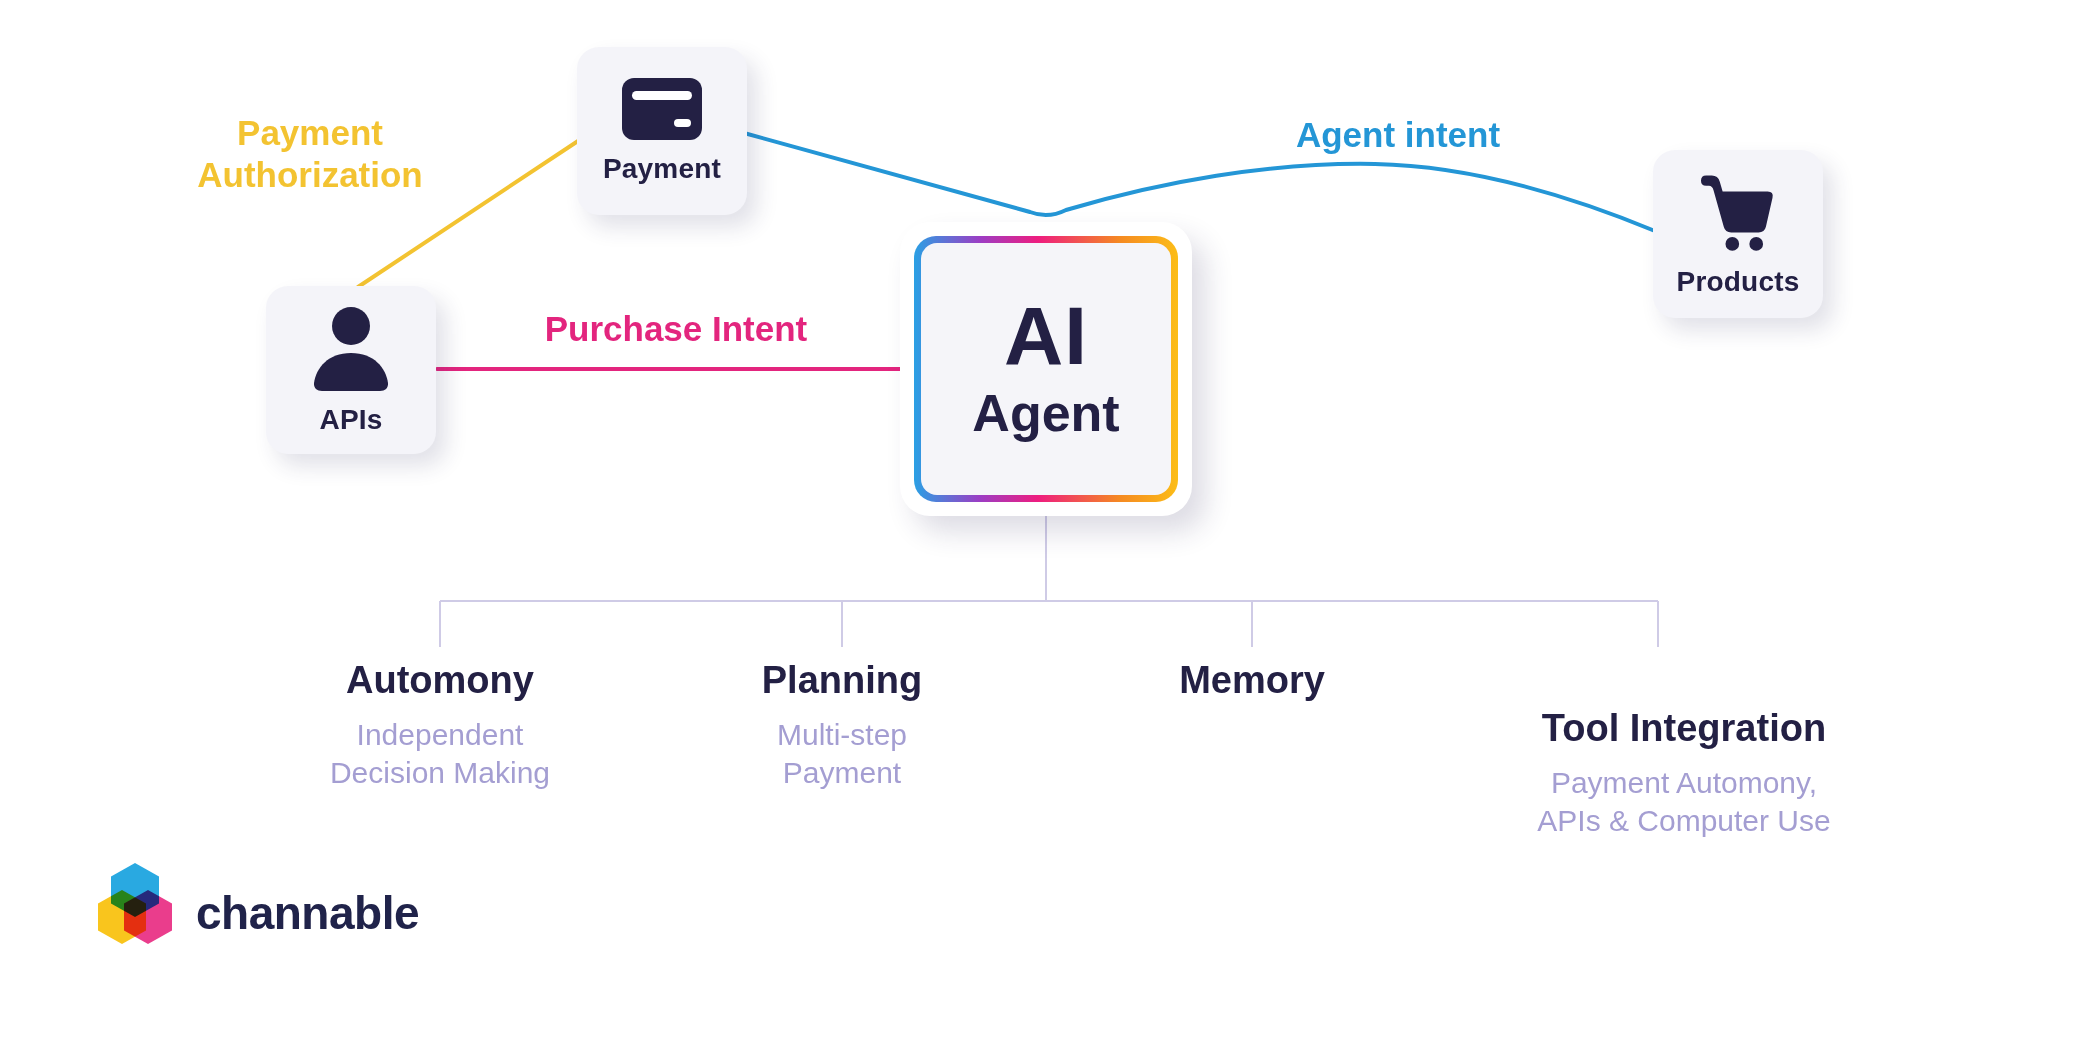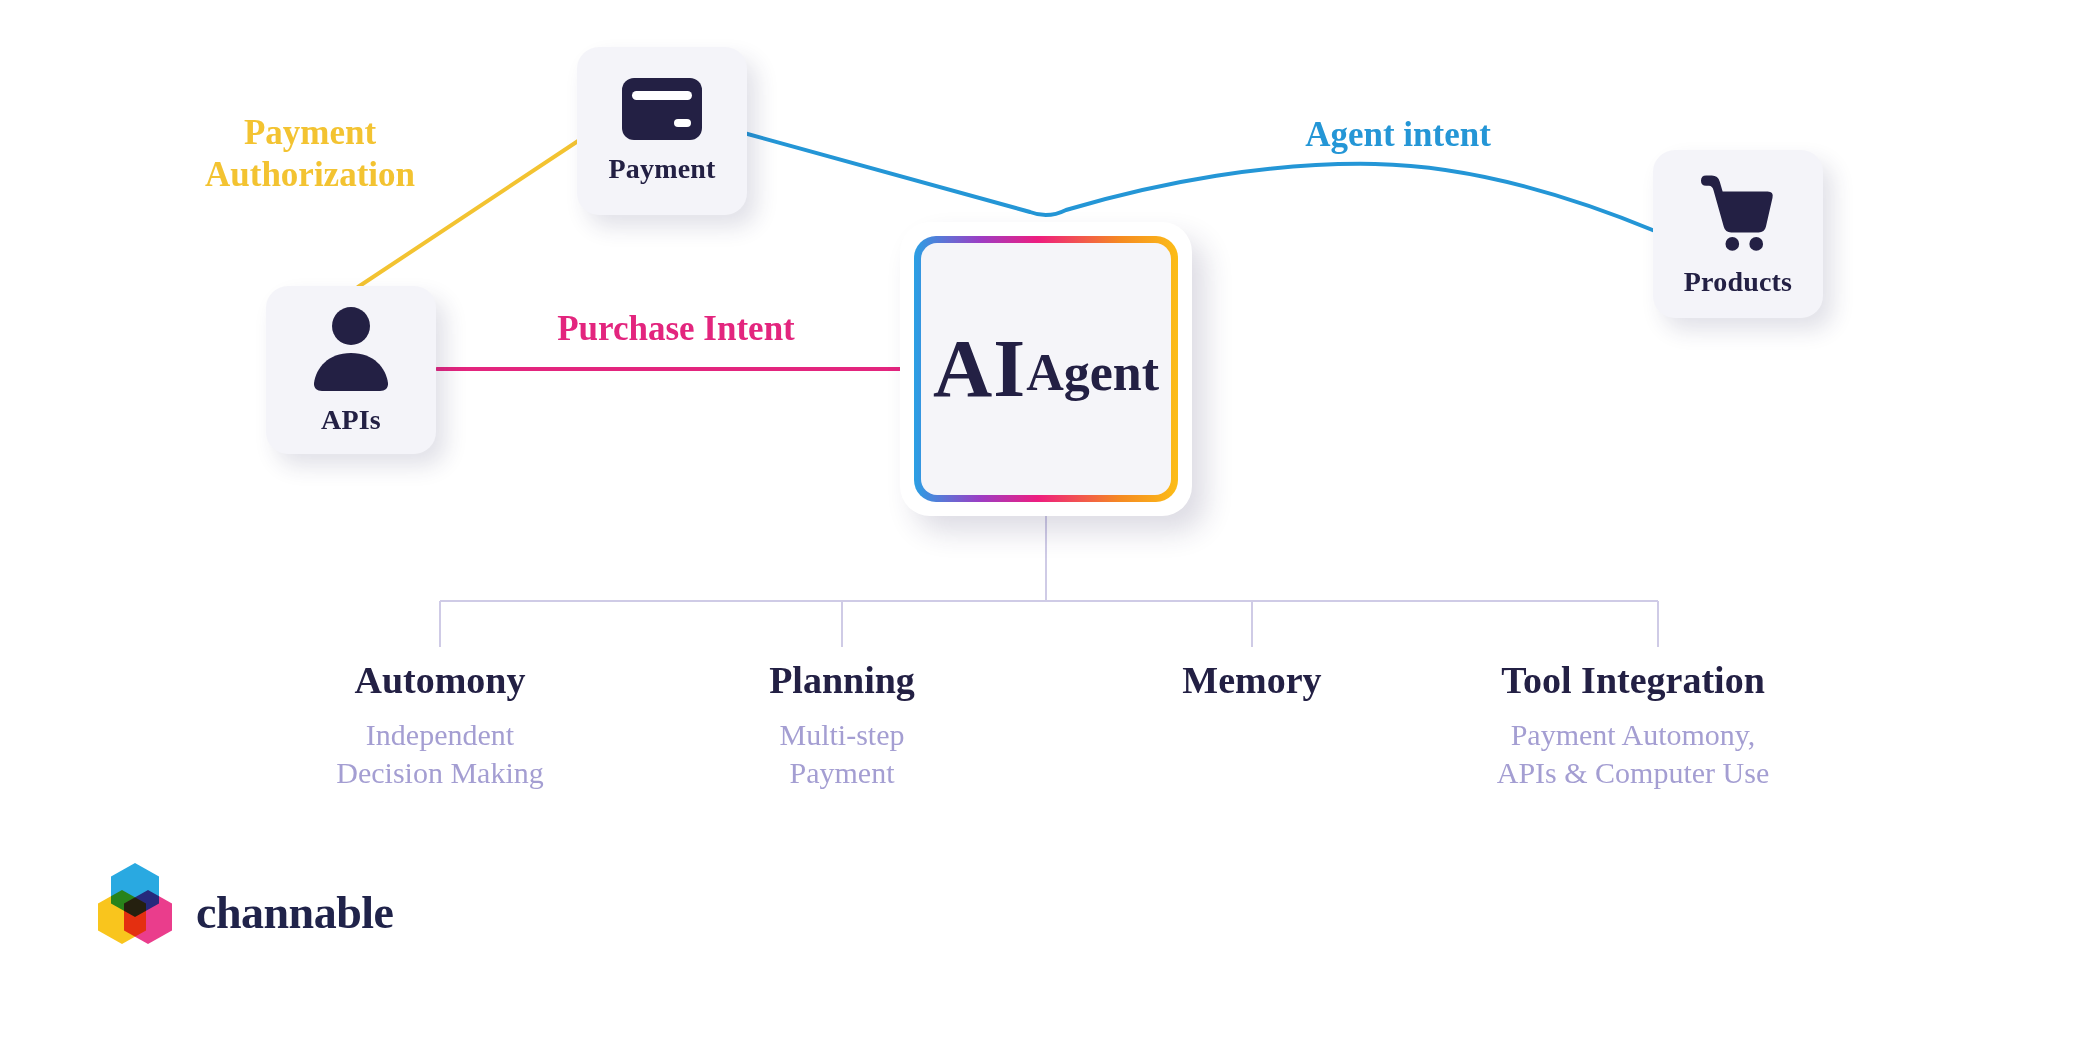--- a/index.html
+++ b/index.html
@@ -7,21 +7,21 @@
     --subtitle-purple:#A49ED2; --connector-lavender:#CFCBE6; --card-bg:#F4F4F9;
     --ai-inner-bg:#F5F5F9; --wordmark-navy:#20234A;
     --gradient-start:#2AA0E4; --gradient-purple:#9C3DC4; --gradient-pink:#EE1D7F;
     --gradient-orange:#F58A22; --gradient-end:#FCBD17;
     --logo-cyan:#29A9E1; --logo-yellow:#F9C51D; --logo-pink:#EA3D8C;
   }
   *{margin:0;padding:0;box-sizing:border-box;}
   html,body{background:#fff;}
   .canvas{
     position:relative; width:2083px; height:1042px; background:#fff; overflow:hidden;
-    font-family:Liberation Serif, serif; color:var(--navy);border-radius:30px;
+    font-family:Liberation Sans, sans-serif; color:var(--navy);border-radius:30px;
   }
   svg.overlay{position:absolute; left:0; top:0; width:2083px; height:1042px; pointer-events:none;}
 
   
   .node-card{
     position:absolute; width:170px; height:168px; background:var(--card-bg);
     border-radius:22px; box-shadow:10px 12px 22px rgba(44,40,90,0.14);
     display:flex; flex-direction:column; align-items:center; justify-content:center; gap:13px;
   }
   .node-card .node-label{font-size:28px; font-weight:700; color:var(--navy); letter-spacing:.2px;}
@@ -35,34 +35,34 @@
     background:#fff; border-radius:30px; box-shadow:14px 16px 28px rgba(44,40,90,0.16);
     padding:14px;
   }
   .ai-frame{
     width:100%; height:100%; border-radius:22px; padding:7px;
     background:linear-gradient(90deg, var(--gradient-start) 0%, var(--gradient-purple) 25%,
       var(--gradient-pink) 47%, var(--gradient-orange) 78%, var(--gradient-end) 100%);
   }
   .ai-inner{
     width:100%; height:100%; border-radius:16px; background:var(--ai-inner-bg);
-    display:flex; flex-direction:row; align-items:center; justify-content:center;text-align:right;
+    display:flex; flex-direction:column; align-items:center; justify-content:center;text-align:right;
   }
   .ai-line1{font-size:82px; font-weight:700; line-height:1; letter-spacing:1px; color:var(--navy);}
   .ai-line2{font-size:52px; font-weight:700; line-height:1.1; margin-top:8px; color:var(--navy);}
 
   
   .edge-label{position:absolute; font-weight:700; text-align:center; font-size:35px; line-height:42px;}
   .label-payment-auth{left:50px; top:112px; width:520px; color:var(--yellow);}
   .label-purchase-intent{left:476px; top:308px; width:400px; color:var(--pink);}
   .label-order-intent{left:1198px; top:114px; width:400px; color:var(--blue);}
 
   
   .capability{position:absolute; top:658px; width:380px; text-align:center;}
-  .cap-0{left:250px;} .cap-1{left:652px;} .cap-2{left:1062px;} .cap-3{left:1443px;}
+  .cap-0{left:250px;} .cap-1{left:652px;} .cap-2{left:1062px;} .cap-3{left:1494px;margin-top:48px;}
   .capability .cap-title{font-size:38px; line-height:44px; font-weight:700; color:var(--navy);}
   .capability .cap-sub{margin-top:14px; font-size:30px; line-height:38px; font-weight:400; color:var(--subtitle-purple);}
 
   
   .brand-wordmark{position:absolute; left:196px; top:886px; font-size:46px; font-weight:700;
     letter-spacing:-0.5px; color:var(--wordmark-navy);}
   .brand-logo{position:absolute; left:96px; top:861px; width:80px; height:84px; isolation:isolate;}
   .brand-logo polygon{mix-blend-mode:multiply;}
 </style>
 </head>

